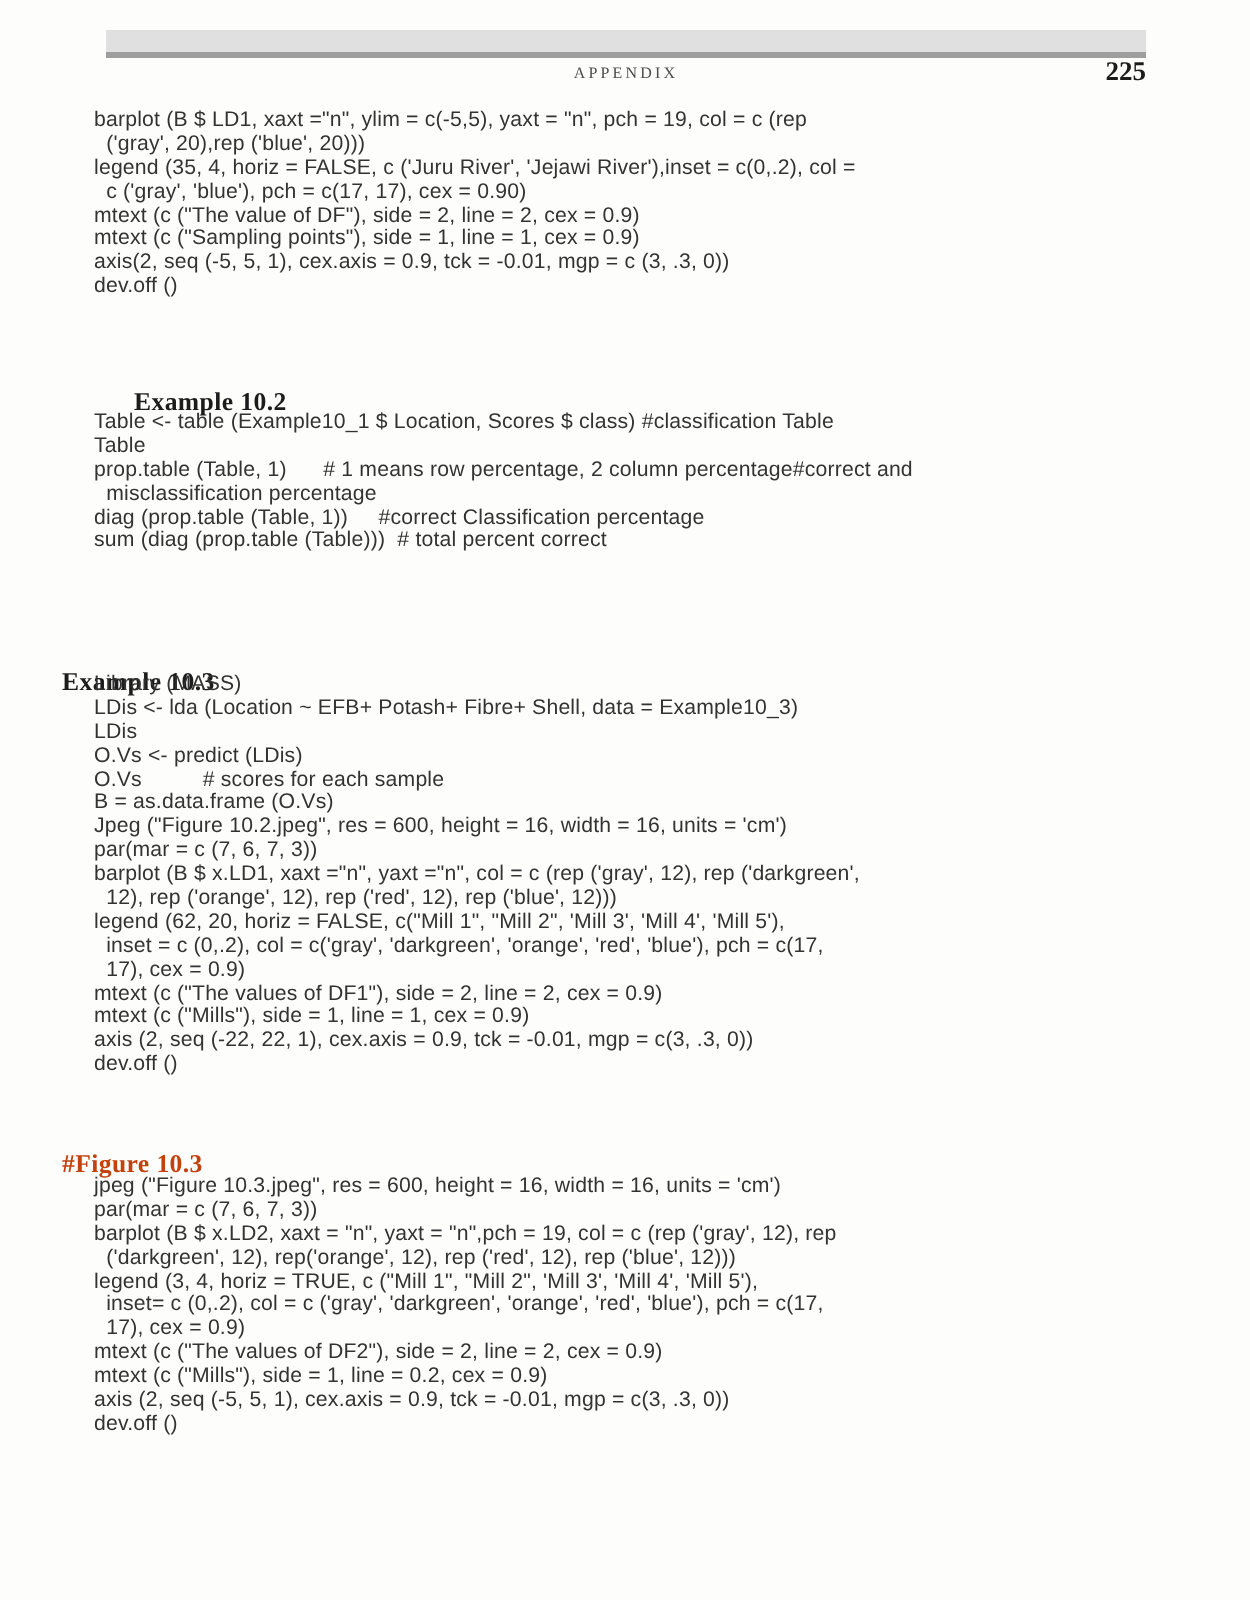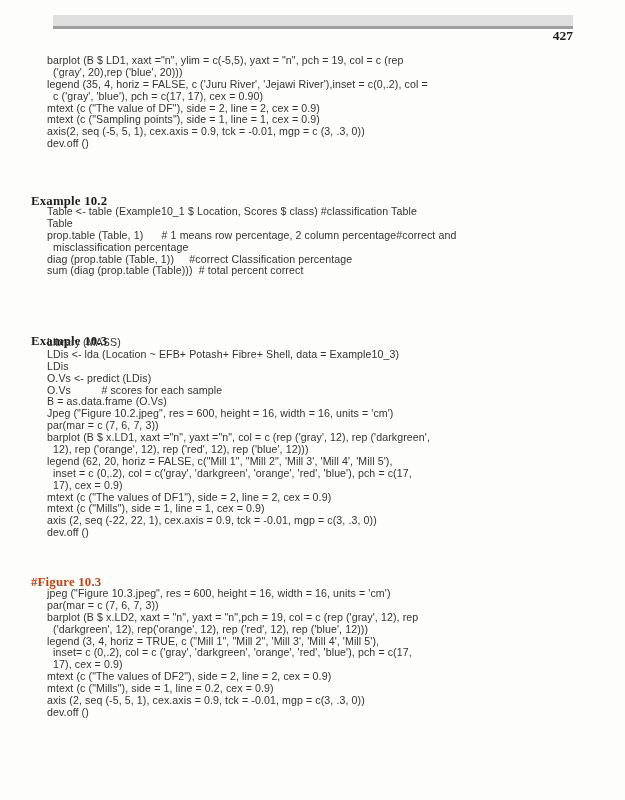--- a/index.html
+++ b/index.html
@@ -55,26 +55,27 @@
   #heading-3 { top:564px; }
   #code-3    { top:588px; }
 </style>
 </head>
 <body>
 
 <div class="page">
 
   <div class="header-band" id="header-band" style="background: rgb(224, 224, 224); border-bottom-color: rgb(158, 158, 158);"></div>
 
+  <div class="running-title">APPENDIX</div>
 
-  <div class="page-number">427</div>
+  <div class="page-number">225</div>
 
   <div class="code-block" id="code-0" style="color: rgb(51, 51, 51);"><div class="code-line">barplot (B $ LD1, xaxt ="n", ylim = c(-5,5), yaxt = "n", pch = 19, col = c (rep</div><div class="code-line">  ('gray', 20),rep ('blue', 20)))</div><div class="code-line">legend (35, 4, horiz = FALSE, c ('Juru River', 'Jejawi River'),inset = c(0,.2), col =</div><div class="code-line">  c ('gray', 'blue'), pch = c(17, 17), cex = 0.90)</div><div class="code-line">mtext (c ("The value of DF"), side = 2, line = 2, cex = 0.9)</div><div class="code-line">mtext (c ("Sampling points"), side = 1, line = 1, cex = 0.9)</div><div class="code-line">axis(2, seq (-5, 5, 1), cex.axis = 0.9, tck = -0.01, mgp = c (3, .3, 0))</div><div class="code-line">dev.off ()</div></div>
 
-  <h2 class="section-heading" id="heading-1" style="color: rgb(28, 28, 28);">Example 10.2</h2>
+  <h2 class="section-heading" id="heading-1" style="color: rgb(28, 28, 28); margin-left: 36px;">Example 10.2</h2>
 
   <div class="code-block" id="code-1" style="color: rgb(51, 51, 51);"><div class="code-line">Table &lt;- table (Example10_1 $ Location, Scores $ class) #classification Table</div><div class="code-line">Table</div><div class="code-line">prop.table (Table, 1)      # 1 means row percentage, 2 column percentage#correct and</div><div class="code-line">  misclassification percentage</div><div class="code-line">diag (prop.table (Table, 1))     #correct Classification percentage</div><div class="code-line">sum (diag (prop.table (Table)))  # total percent correct</div></div>
 
   <h2 class="section-heading" id="heading-2" style="color: rgb(28, 28, 28);">Example 10.3</h2>
 
   <div class="code-block" id="code-2" style="color: rgb(51, 51, 51);"><div class="code-line">Library (MASS)</div><div class="code-line">LDis &lt;- lda (Location ~ EFB+ Potash+ Fibre+ Shell, data = Example10_3)</div><div class="code-line">LDis</div><div class="code-line">O.Vs &lt;- predict (LDis)</div><div class="code-line">O.Vs          # scores for each sample</div><div class="code-line">B = as.data.frame (O.Vs)</div><div class="code-line">Jpeg ("Figure 10.2.jpeg", res = 600, height = 16, width = 16, units = 'cm')</div><div class="code-line">par(mar = c (7, 6, 7, 3))</div><div class="code-line">barplot (B $ x.LD1, xaxt ="n", yaxt ="n", col = c (rep ('gray', 12), rep ('darkgreen',</div><div class="code-line">  12), rep ('orange', 12), rep ('red', 12), rep ('blue', 12)))</div><div class="code-line">legend (62, 20, horiz = FALSE, c("Mill 1", "Mill 2", 'Mill 3', 'Mill 4', 'Mill 5'),</div><div class="code-line">  inset = c (0,.2), col = c('gray', 'darkgreen', 'orange', 'red', 'blue'), pch = c(17,</div><div class="code-line">  17), cex = 0.9)</div><div class="code-line">mtext (c ("The values of DF1"), side = 2, line = 2, cex = 0.9)</div><div class="code-line">mtext (c ("Mills"), side = 1, line = 1, cex = 0.9)</div><div class="code-line">axis (2, seq (-22, 22, 1), cex.axis = 0.9, tck = -0.01, mgp = c(3, .3, 0))</div><div class="code-line">dev.off ()</div></div>
 
   <h2 class="section-heading" id="heading-3" style="color: #c2410c;">#Figure 10.3</h2>
 
   <div class="code-block" id="code-3" style="color: rgb(51, 51, 51);"><div class="code-line">jpeg ("Figure 10.3.jpeg", res = 600, height = 16, width = 16, units = 'cm')</div><div class="code-line">par(mar = c (7, 6, 7, 3))</div><div class="code-line">barplot (B $ x.LD2, xaxt = "n", yaxt = "n",pch = 19, col = c (rep ('gray', 12), rep</div><div class="code-line">  ('darkgreen', 12), rep('orange', 12), rep ('red', 12), rep ('blue', 12)))</div><div class="code-line">legend (3, 4, horiz = TRUE, c ("Mill 1", "Mill 2", 'Mill 3', 'Mill 4', 'Mill 5'),</div><div class="code-line">  inset= c (0,.2), col = c ('gray', 'darkgreen', 'orange', 'red', 'blue'), pch = c(17,</div><div class="code-line">  17), cex = 0.9)</div><div class="code-line">mtext (c ("The values of DF2"), side = 2, line = 2, cex = 0.9)</div><div class="code-line">mtext (c ("Mills"), side = 1, line = 0.2, cex = 0.9)</div><div class="code-line">axis (2, seq (-5, 5, 1), cex.axis = 0.9, tck = -0.01, mgp = c(3, .3, 0))</div><div class="code-line">dev.off ()</div></div>

